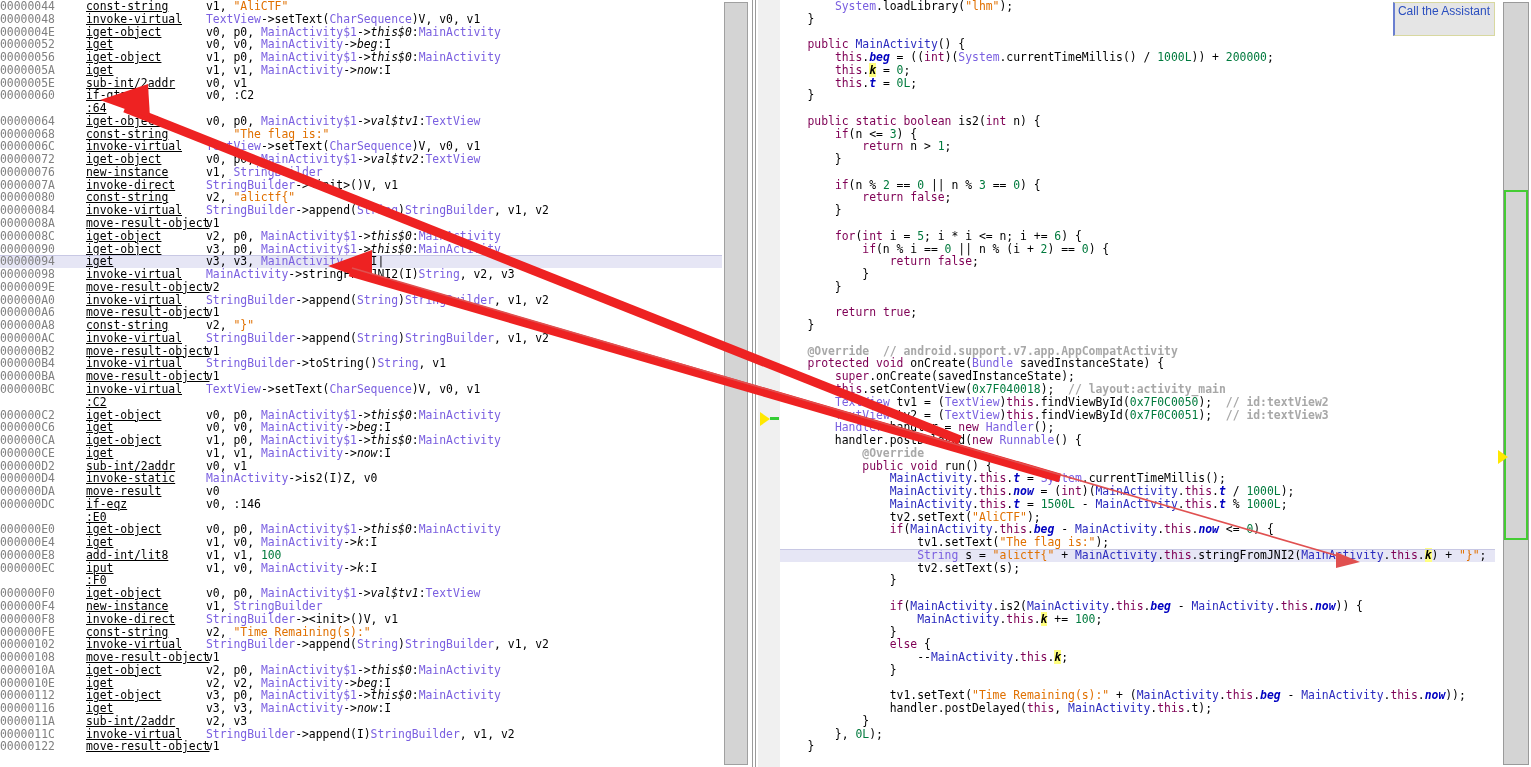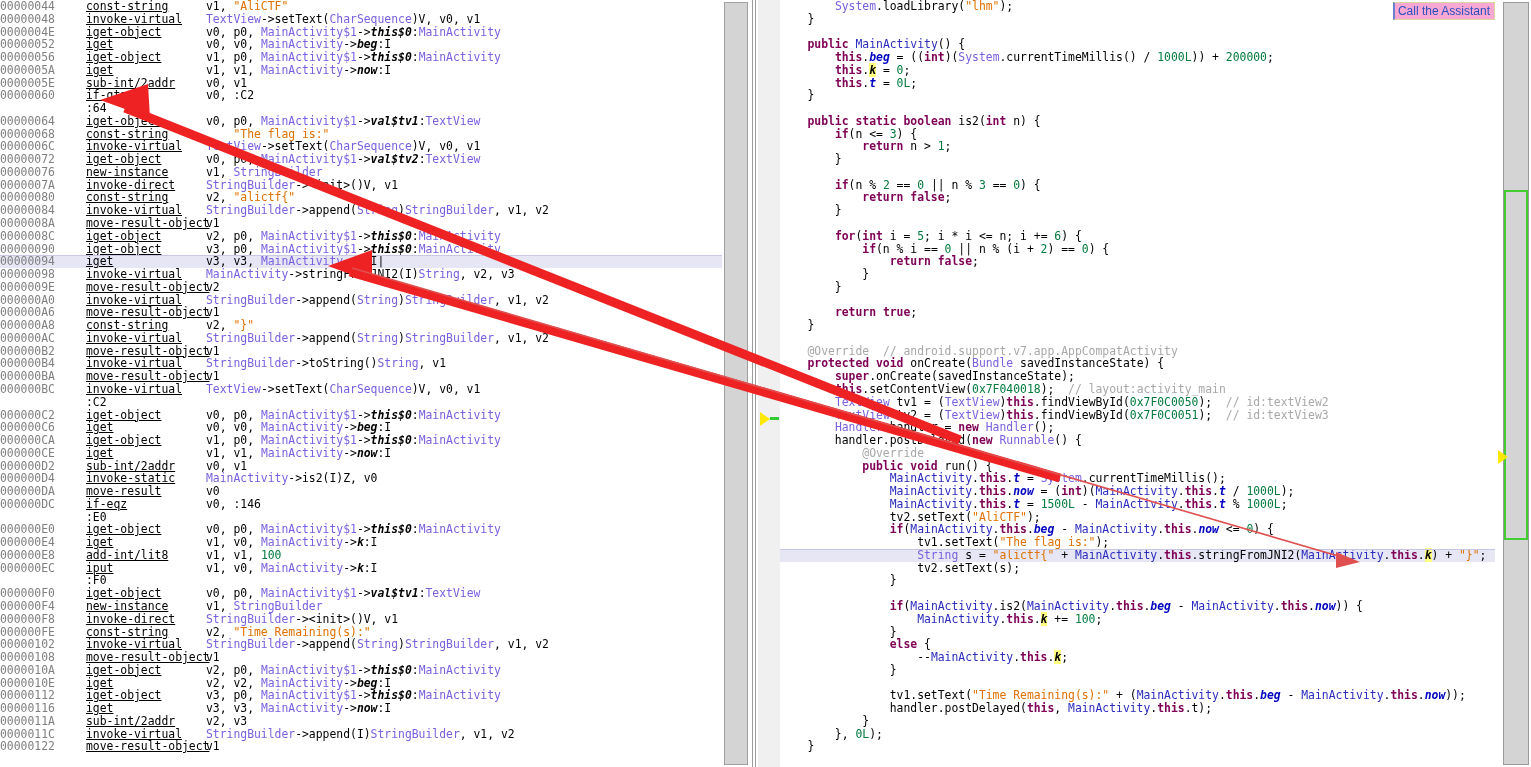--- a/index.html
+++ b/index.html
@@ -21,30 +21,30 @@
   .ln{position:relative;height:12.77px;}
   .ln.hl{background:#e6e6f5;}
   .ln.hl::after{content:"";position:absolute;left:0;right:0;top:0;height:1px;background:#c8c8e4;}
 
   
   .addr{display:inline-block;width:86px;color:#808080;}
   .mn{display:inline-block;width:120px;color:#000;text-decoration:underline;}
   .ops{color:#000;}
 
   
-  .kw{color:#7f0055;font-weight:bold;}
+  .kw{color:#7f0055;font-weight:normal;}
   .typ2{color:#7a5fe0;}
   .str{color:#e07000;}
   .num{color:#007a3d;font-weight:normal;}
-  .cmt{color:#a8a8a8;}
-  .fld{color:#000;font-style:italic;font-weight:bold;}
+  .cmt{color:#a8a8a8;font-weight:bold;}
+  .fld{color:#000;font-style:italic;font-weight:normal;}
   .fldb{color:#0000c0;font-style:italic;font-weight:bold;}
   .blu{color:#2b2bbf;}
   .hlk{background:#ffff80;color:#000;font-style:italic;font-weight:bold;}
-  .lbl{color:#000;}
+  .lbl{color:#000;text-decoration:underline;}
 
   
   #mid{position:absolute;top:0;left:722px;width:58px;height:767px;background:#ffffff;}
   #left-scroll-track{left:0px;width:28px;background:#ffffff;}
   #left-scroll-thumb{position:absolute;left:2px;top:2px;width:24px;bottom:2px;
       background:#d4d4d4;border:1px solid #a0a0a0;box-sizing:border-box;}
   .vline{position:absolute;top:0;bottom:0;width:1px;background:#9a9a9a;}
 
   #gutter-strip{position:absolute;left:36px;top:0;bottom:0;width:22px;background:#f0f0f0;}
 
@@ -55,23 +55,23 @@
   #right-scroll .sbthumb{position:absolute;left:9px;right:3px;top:190px;height:350px;
       background:#d4d4d4;border:2px solid #44cc33;box-sizing:border-box;}
 
   .marker{position:absolute;width:0;height:0;border-top:7px solid transparent;
       border-bottom:7px solid transparent;border-left:10px solid #ffe800;}
   .marker-dash{position:absolute;width:9px;height:3px;background:#33cc33;}
 
   
   #assistant{
     position:absolute;right:36px;top:2px;height:16px;
-    background:#f9a8d4;border:1px solid #d8d8a0;border-left:2px solid #6a7fd0;
+    background:#e5e5e5;border:1px solid #d8d8a0;border-left:2px solid #6a7fd0;
     color:#2b4fbf;font-family:"Liberation Sans",sans-serif;font-size:12px;
-    line-height:16px;padding:0 4px 0 3px;white-space:nowrap;
+    line-height:16px;padding:0 4px 16px 3px;white-space:nowrap;
   }
 
   
   #overlay{position:absolute;left:0;top:0;width:1531px;height:767px;pointer-events:none;}
 </style>
 </head>
 <body>
 
 <div id="root">
 

